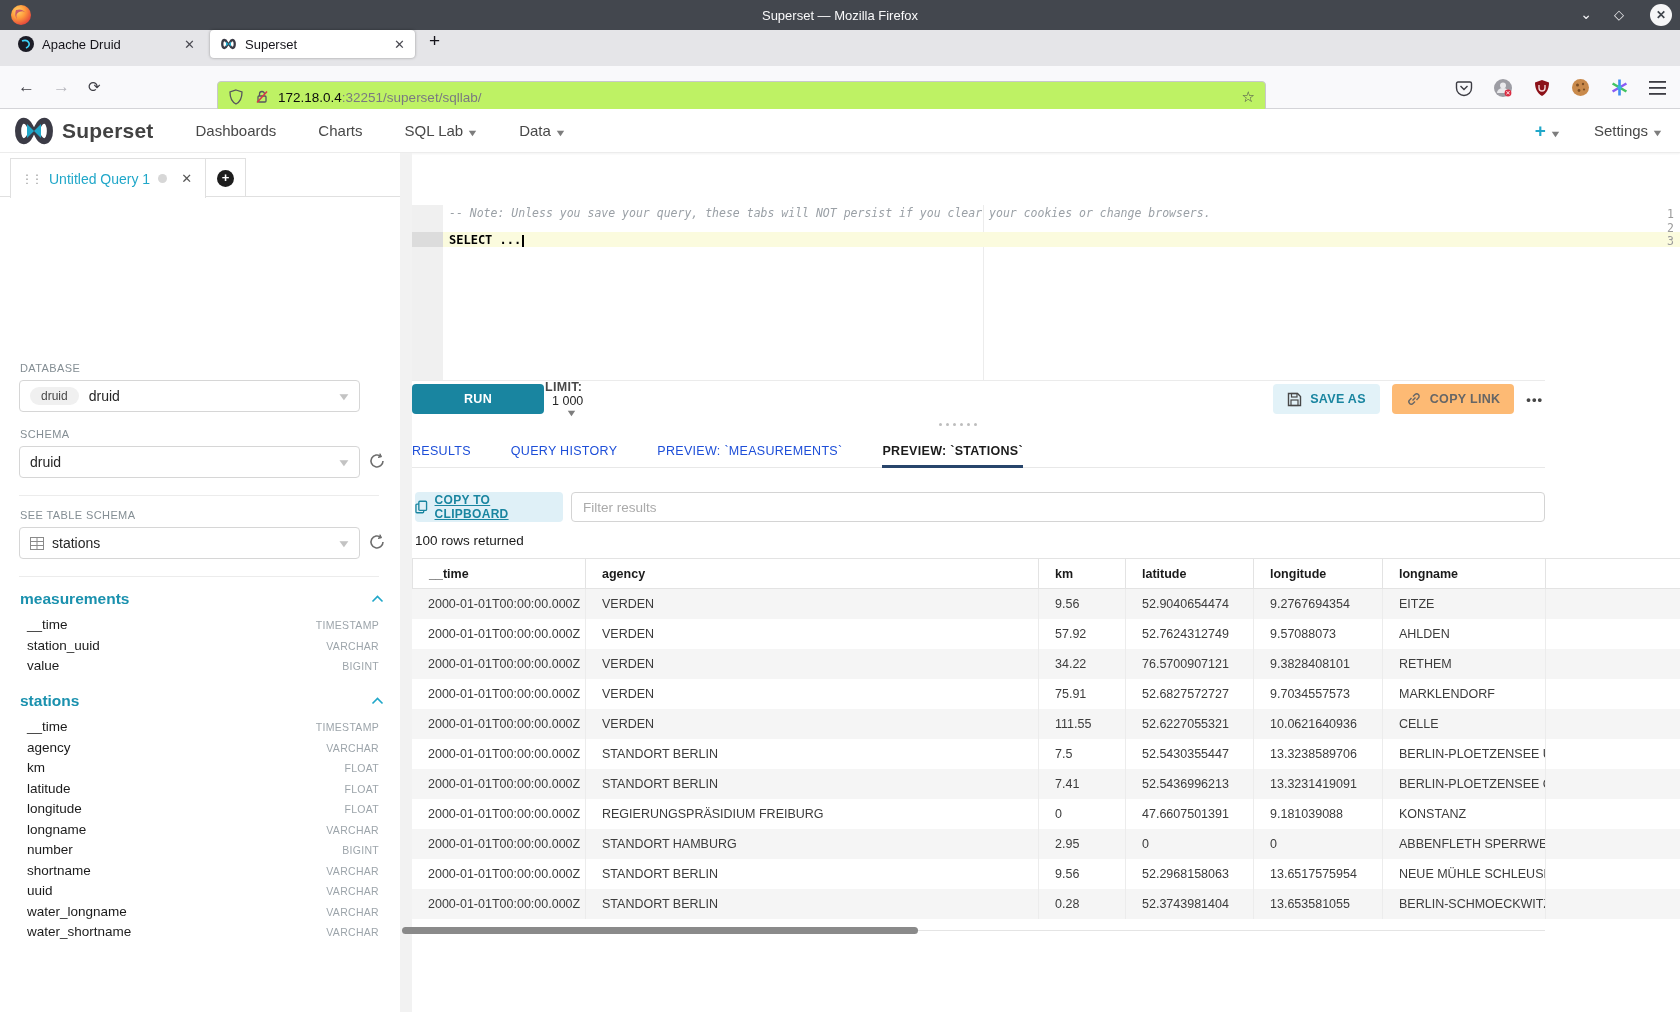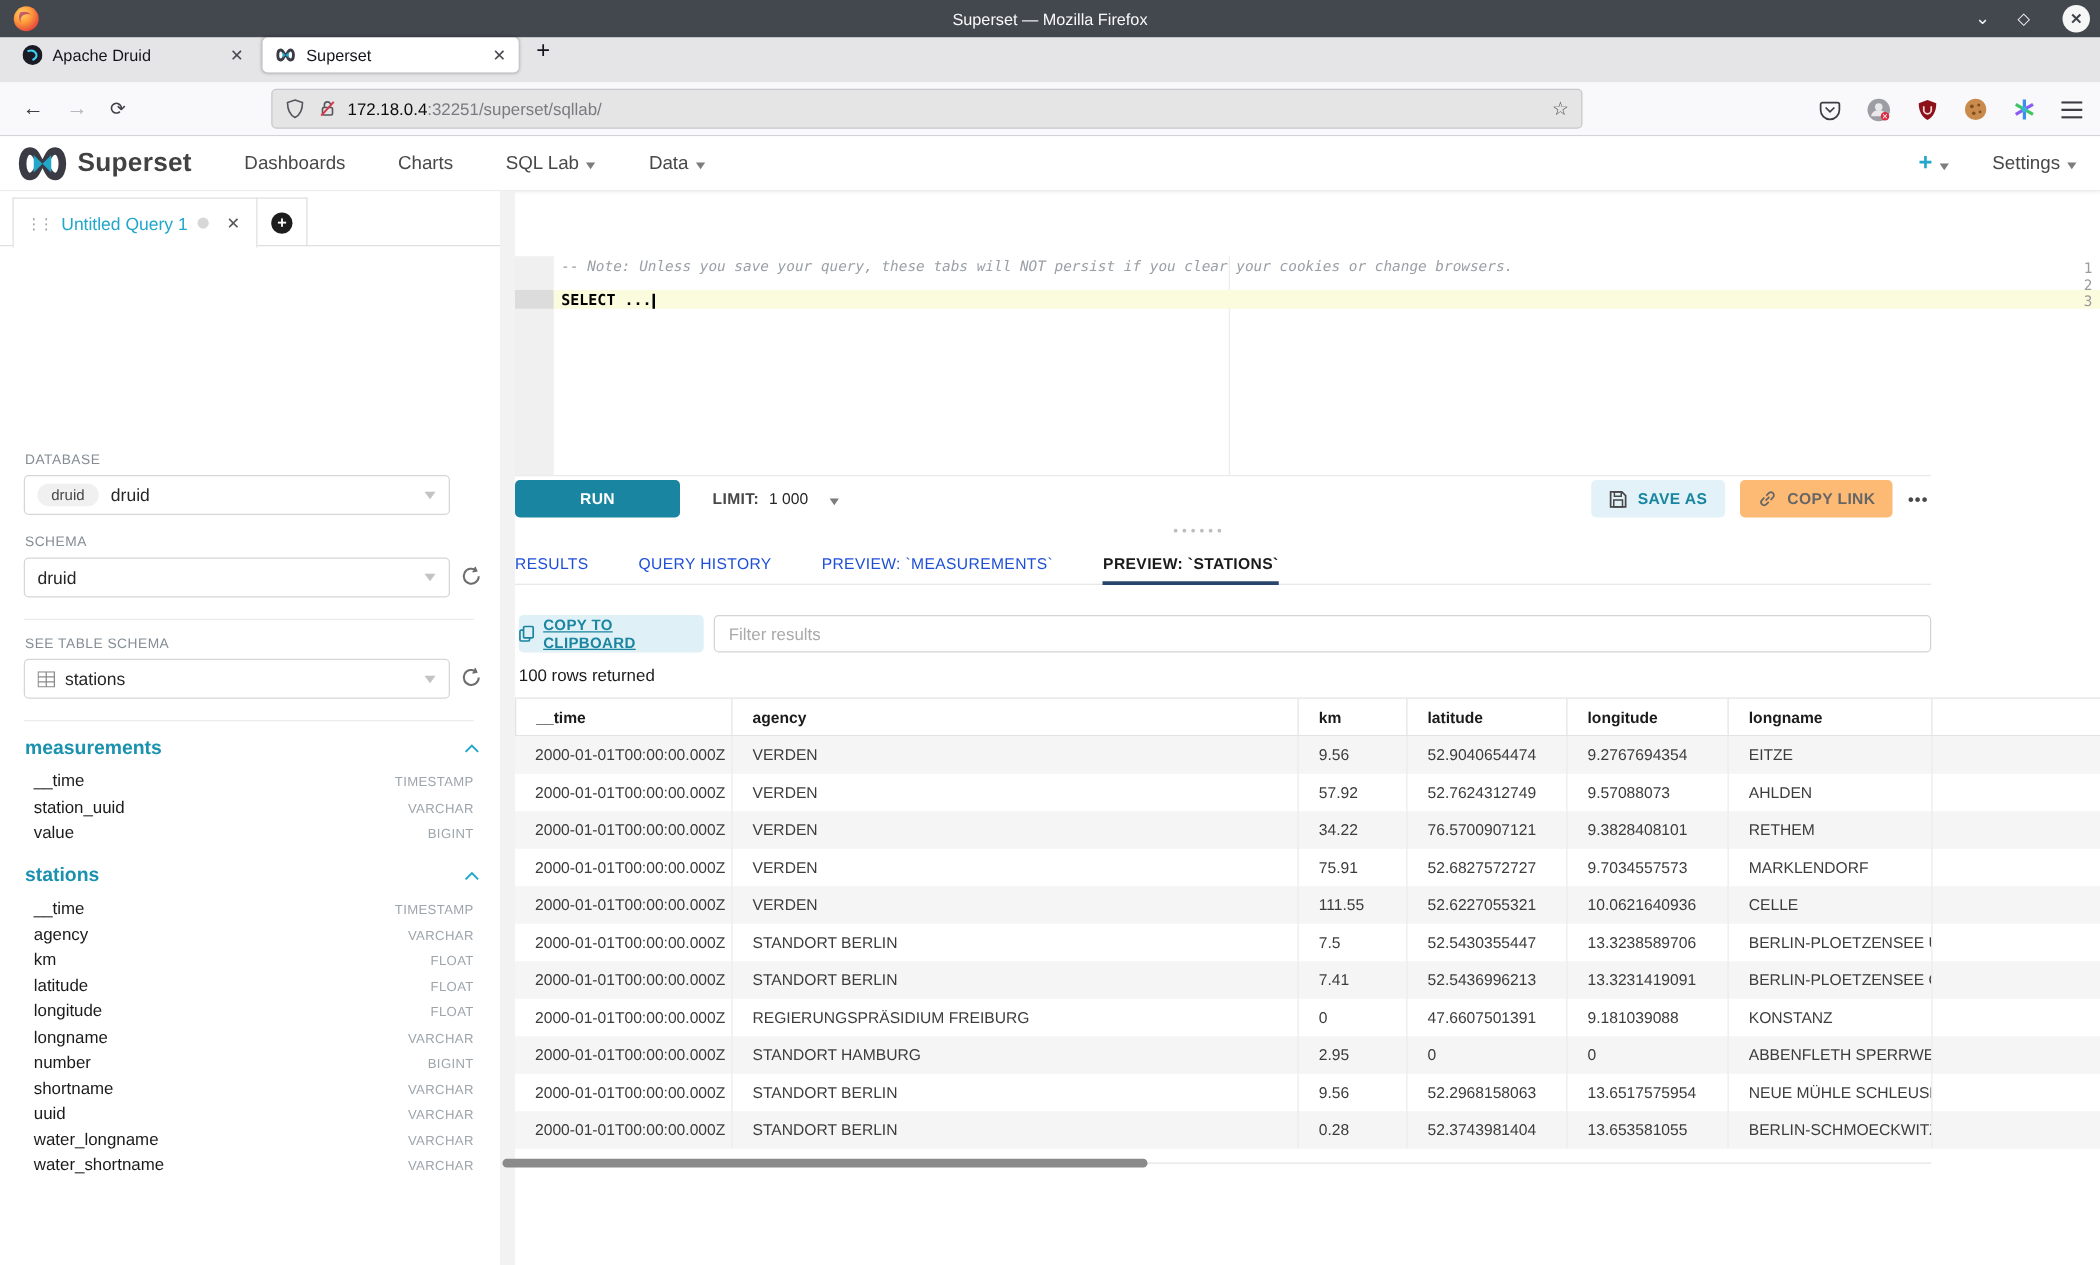--- a/index.html
+++ b/index.html
@@ -19,21 +19,21 @@
 
   #tabstrip { left:0; top:30px; width:1680px; height:36px; background:#e5e5e8; display:flex; align-items:flex-start; }
   .btab { display:flex; align-items:center; gap:8px; height:28px; padding:0 10px; border-radius:4px; font-size:13px; color:#15141a; }
   .btab .tab-close { margin-left:auto; color:#4a4a52; font-size:13px; }
   #btab-1 { width:197px; margin-left:8px; }
   #btab-2 { width:205px; margin-left:5px; background:#ffffff; box-shadow:0 0 3px rgba(0,0,0,.35); }
   #new-tab-btn { margin-left:14px; font-size:19px; color:#15141a; font-weight:400; }
 
   #navbar { left:0; top:66px; width:1680px; height:43px; background:#f9f9fb; border-bottom:1px solid #d4d4d8; display:flex; align-items:center; }
   .nav-ico { font-size:17px; }
-  #urlbar { position:absolute; left:217px; top:5px; width:1049px; height:32px; background:#e5e5e5; border:1px solid #c8c8cc; border-radius:4px; display:flex; align-items:center; padding:0 10px; }
+  #urlbar { position:absolute; left:217px; top:15px; width:1049px; height:32px; background:#bef264; border:1px solid #c8c8cc; border-radius:4px; display:flex; align-items:center; padding:0 10px; }
   #url-text { font-size:13.5px; margin-left:8px; }
   #url-host { color:#0c0c0d; }
   #url-rest { color:#7a7a80; }
   #url-star { margin-left:auto; color:#45454c; font-size:15px; }
   .right-icons { position:absolute; right:14px; top:0; height:43px; display:flex; align-items:center; gap:20px; }
 
   
   #app-header { left:0; top:109px; width:1680px; height:44px; background:#ffffff; border-bottom:1px solid #ececec; box-shadow:0 1px 2px rgba(0,0,0,.05); display:flex; align-items:center; }
   #brand { display:flex; align-items:center; gap:6px; margin-left:12px; }
   #brand-name { font-size:21px; font-weight:bold; color:#424242; letter-spacing:.2px; }
@@ -77,21 +77,21 @@
   #print-margin { position:absolute; left:571px; top:0; width:1px; height:175px; background:#ececec; }
   #active-line { position:absolute; left:31px; top:27px; width:1237px; height:15px; background:#fbfbde; }
   .code-line { position:absolute; left:37px; white-space:pre; font-size:11.5px; }
   #code-comment { color:#9aa0a6; font-style:italic; }
   #code-select { color:#000; font-weight:bold; font-size:12px; }
   .cursor { display:inline-block; width:2px; height:12px; background:#000; vertical-align:text-bottom; margin-left:1px; }
 
   
   #editor-toolbar { left:412px; top:380px; width:1133px; height:37px; border-top:1px solid #ebebeb; background:#fff; display:flex; align-items:center; }
   #run-btn { margin-left:0px; width:132px; height:30px; background:#1985a0; border-radius:4px; color:#fff; font-weight:bold; font-size:12.5px; display:flex; align-items:center; justify-content:center; letter-spacing:.3px; }
-  #limit-group { display:flex; align-items:flex-end; margin-left:26px; font-size:12.5px; color:#484848; }
+  #limit-group { display:flex; align-items:center; font-size:12.5px; color:#484848;flex-direction:column; }
   #limit-label { font-weight:bold; letter-spacing:.3px; }
   #limit-value { margin-left:8px; color:#262626; }
   #limit-caret { margin-left:16px; color:#7d7d7d; font-size:9px; transform:scaleX(1.4); }
   #toolbar-right { margin-left:auto; display:flex; align-items:center; gap:12px;justify-content:flex-end; }
   .tb-btn { height:30px; border-radius:4px; display:flex; align-items:center; gap:8px; padding:0 14px; font-size:12.5px; font-weight:bold; letter-spacing:.3px; }
   #save-as-btn { background:#e2f2f8; color:#1985a0; }
   #copy-link-btn { background:#fdba74; color:#666666; }
   #more-btn { color:#484848; font-size:13px; font-weight:bold; letter-spacing:1px; padding-right:2px; }
   #drag-grip { left:930px; top:421px; width:56px; height:6px; display:flex; gap:4px; align-items:center; justify-content:center; }
   .grip-dot { width:3px; height:3px; border-radius:50%; background:#bdbdbd; }

